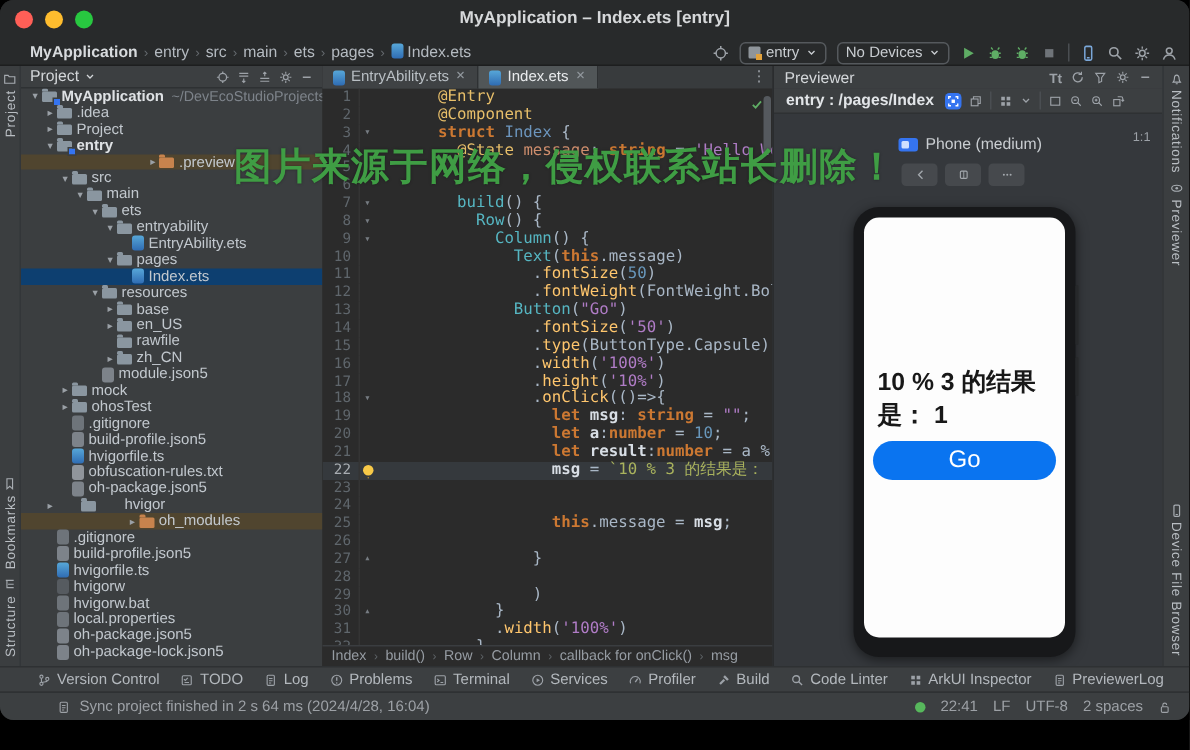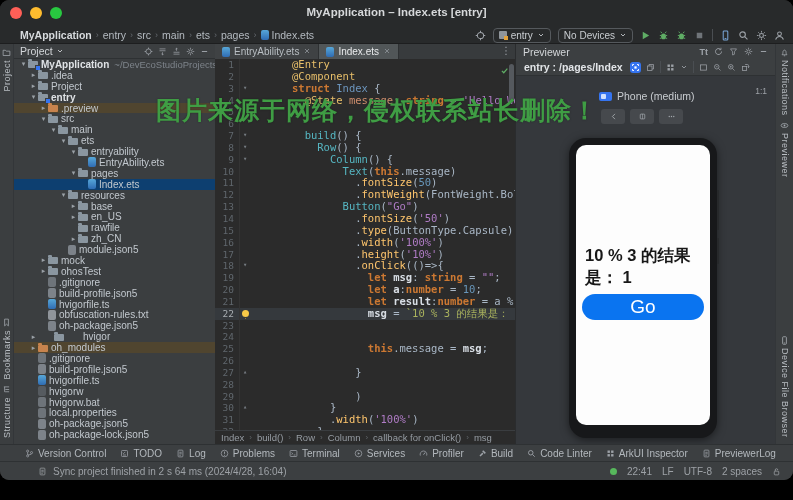--- a/index.html
+++ b/index.html
@@ -42,21 +42,21 @@
   #stripe-left .stripe-item{flex-direction:column;}
 
   
   #project-panel{position:absolute;left:14px;top:44px;width:201px;bottom:36px;background:#3b3e40;}
   #project-header{height:15px;background:#3c3f41;border-bottom:1px solid #2e3133;display:flex;align-items:center;padding:0 6px;color:#9da2a8;}
   #project-title{font-size:10.5px;color:#d3d6d9;display:flex;align-items:center;gap:3px;}
   #project-header .hicons{margin-left:auto;display:flex;align-items:center;gap:5px;}
   #tree{position:absolute;top:15px;left:0;right:0;bottom:0;overflow:hidden;}
   .tree-row{height:10.9px;display:flex;align-items:center;font-size:10px;color:#c2c8ce;white-space:nowrap;}
   .tree-row.sel{background:#0d3f70;}
-  .tree-row.hl{background:#50452f;}
+  .tree-row.hl{background:#50452f;justify-content:center;}
   .tree-row .arrow{width:9px;font-size:7px;color:#9aa0a6;text-align:center;flex:none;}
   .tree-row .lbl{margin-left:3px;}
   .tree-row .lbl.b{font-weight:700;color:#dfe2e5;}
   .tree-row .sfx{margin-left:5px;color:#7c8artifact;color:#7d8archive;color:#7d838a;font-size:9.5px;}
   .tfold{flex:none;width:10px;height:7px;background:#8a96a0;border-radius:1px;position:relative;margin-top:1px;}
   .tfold::before{content:'';position:absolute;top:-2px;left:0;width:4px;height:2px;background:inherit;border-radius:1px 1px 0 0;}
   .tfold.orange{background:#c7834d;}
   .tfold.module::after{content:'';position:absolute;right:-2px;bottom:-2px;width:4px;height:4px;background:#3574f0;outline:1px solid #3b3e40;}
   .fic{flex:none;width:8px;height:10px;border-radius:2px;}
   .fic.ets,.fic.ts{background:linear-gradient(#57a7d8,#2f6cb3);}
@@ -114,21 +114,21 @@
   #device-label{position:absolute;left:83px;top:14px;display:flex;align-items:center;gap:5px;font-size:10.5px;color:#c9cdd1;}
   .dev-ic{width:13px;height:9px;background:#3574f0;border-radius:2px;position:relative;}
   .dev-ic::after{content:'';position:absolute;left:2px;top:2px;width:5px;height:5px;background:#cfe0ff;border-radius:1px;}
   #device-controls{position:absolute;left:85px;top:33px;display:flex;gap:5px;}
   .dc-btn{width:24px;height:15px;background:#46494d;border-radius:3px;display:flex;align-items:center;justify-content:center;color:#a3a8ad;}
   #phone{position:absolute;left:53px;top:62px;width:148px;height:300px;background:#17181a;border-radius:17px;box-shadow:0 2px 8px rgba(0,0,0,.5);}
   #phone::before{content:'';position:absolute;right:-2px;top:52px;width:2px;height:40px;background:#26282a;border-radius:1px;}
   #phone::after{content:'';position:absolute;right:-2px;top:100px;width:2px;height:26px;background:#26282a;border-radius:1px;}
   #phone-screen{position:absolute;left:7px;top:7px;right:7px;bottom:13px;background:#fdfdfd;border-radius:10px;overflow:hidden;}
   #screen-text{margin:100px 9px 0 9px;font-size:16.5px;line-height:1.32;font-weight:700;color:#181818;}
-  #go-btn{margin:5px 6px 0 6px;height:26px;border-radius:13px;color:#fff;font-size:19px;line-height:26px;text-align:center;}
+  #go-btn{margin:5px 6px 0 6px;height:26px;border-radius:13px;color:#fff;font-size:16px;line-height:26px;text-align:center;}
 
   
   #bottom-tools{position:absolute;left:0;bottom:19px;width:793px;height:17px;background:#3c3f41;border-top:1px solid #2e3133;display:flex;align-items:center;padding-left:18px;color:#b3b8bd;}
   .btool{display:flex;align-items:center;gap:4px;padding:0 7px;font-size:10px;height:100%;}
   .btool svg{color:#9da2a8;}
 
   
   #statusbar{position:absolute;left:0;bottom:0;width:793px;height:19px;background:#3c3f41;border-top:1px solid #2e3133;font-size:10px;color:#9da1a6;}
   #status-left{position:absolute;left:38px;top:0;height:19px;display:flex;align-items:center;gap:6px;justify-content:center;}
   #status-right{position:absolute;right:12px;top:0;height:19px;display:flex;align-items:center;gap:10px;}

